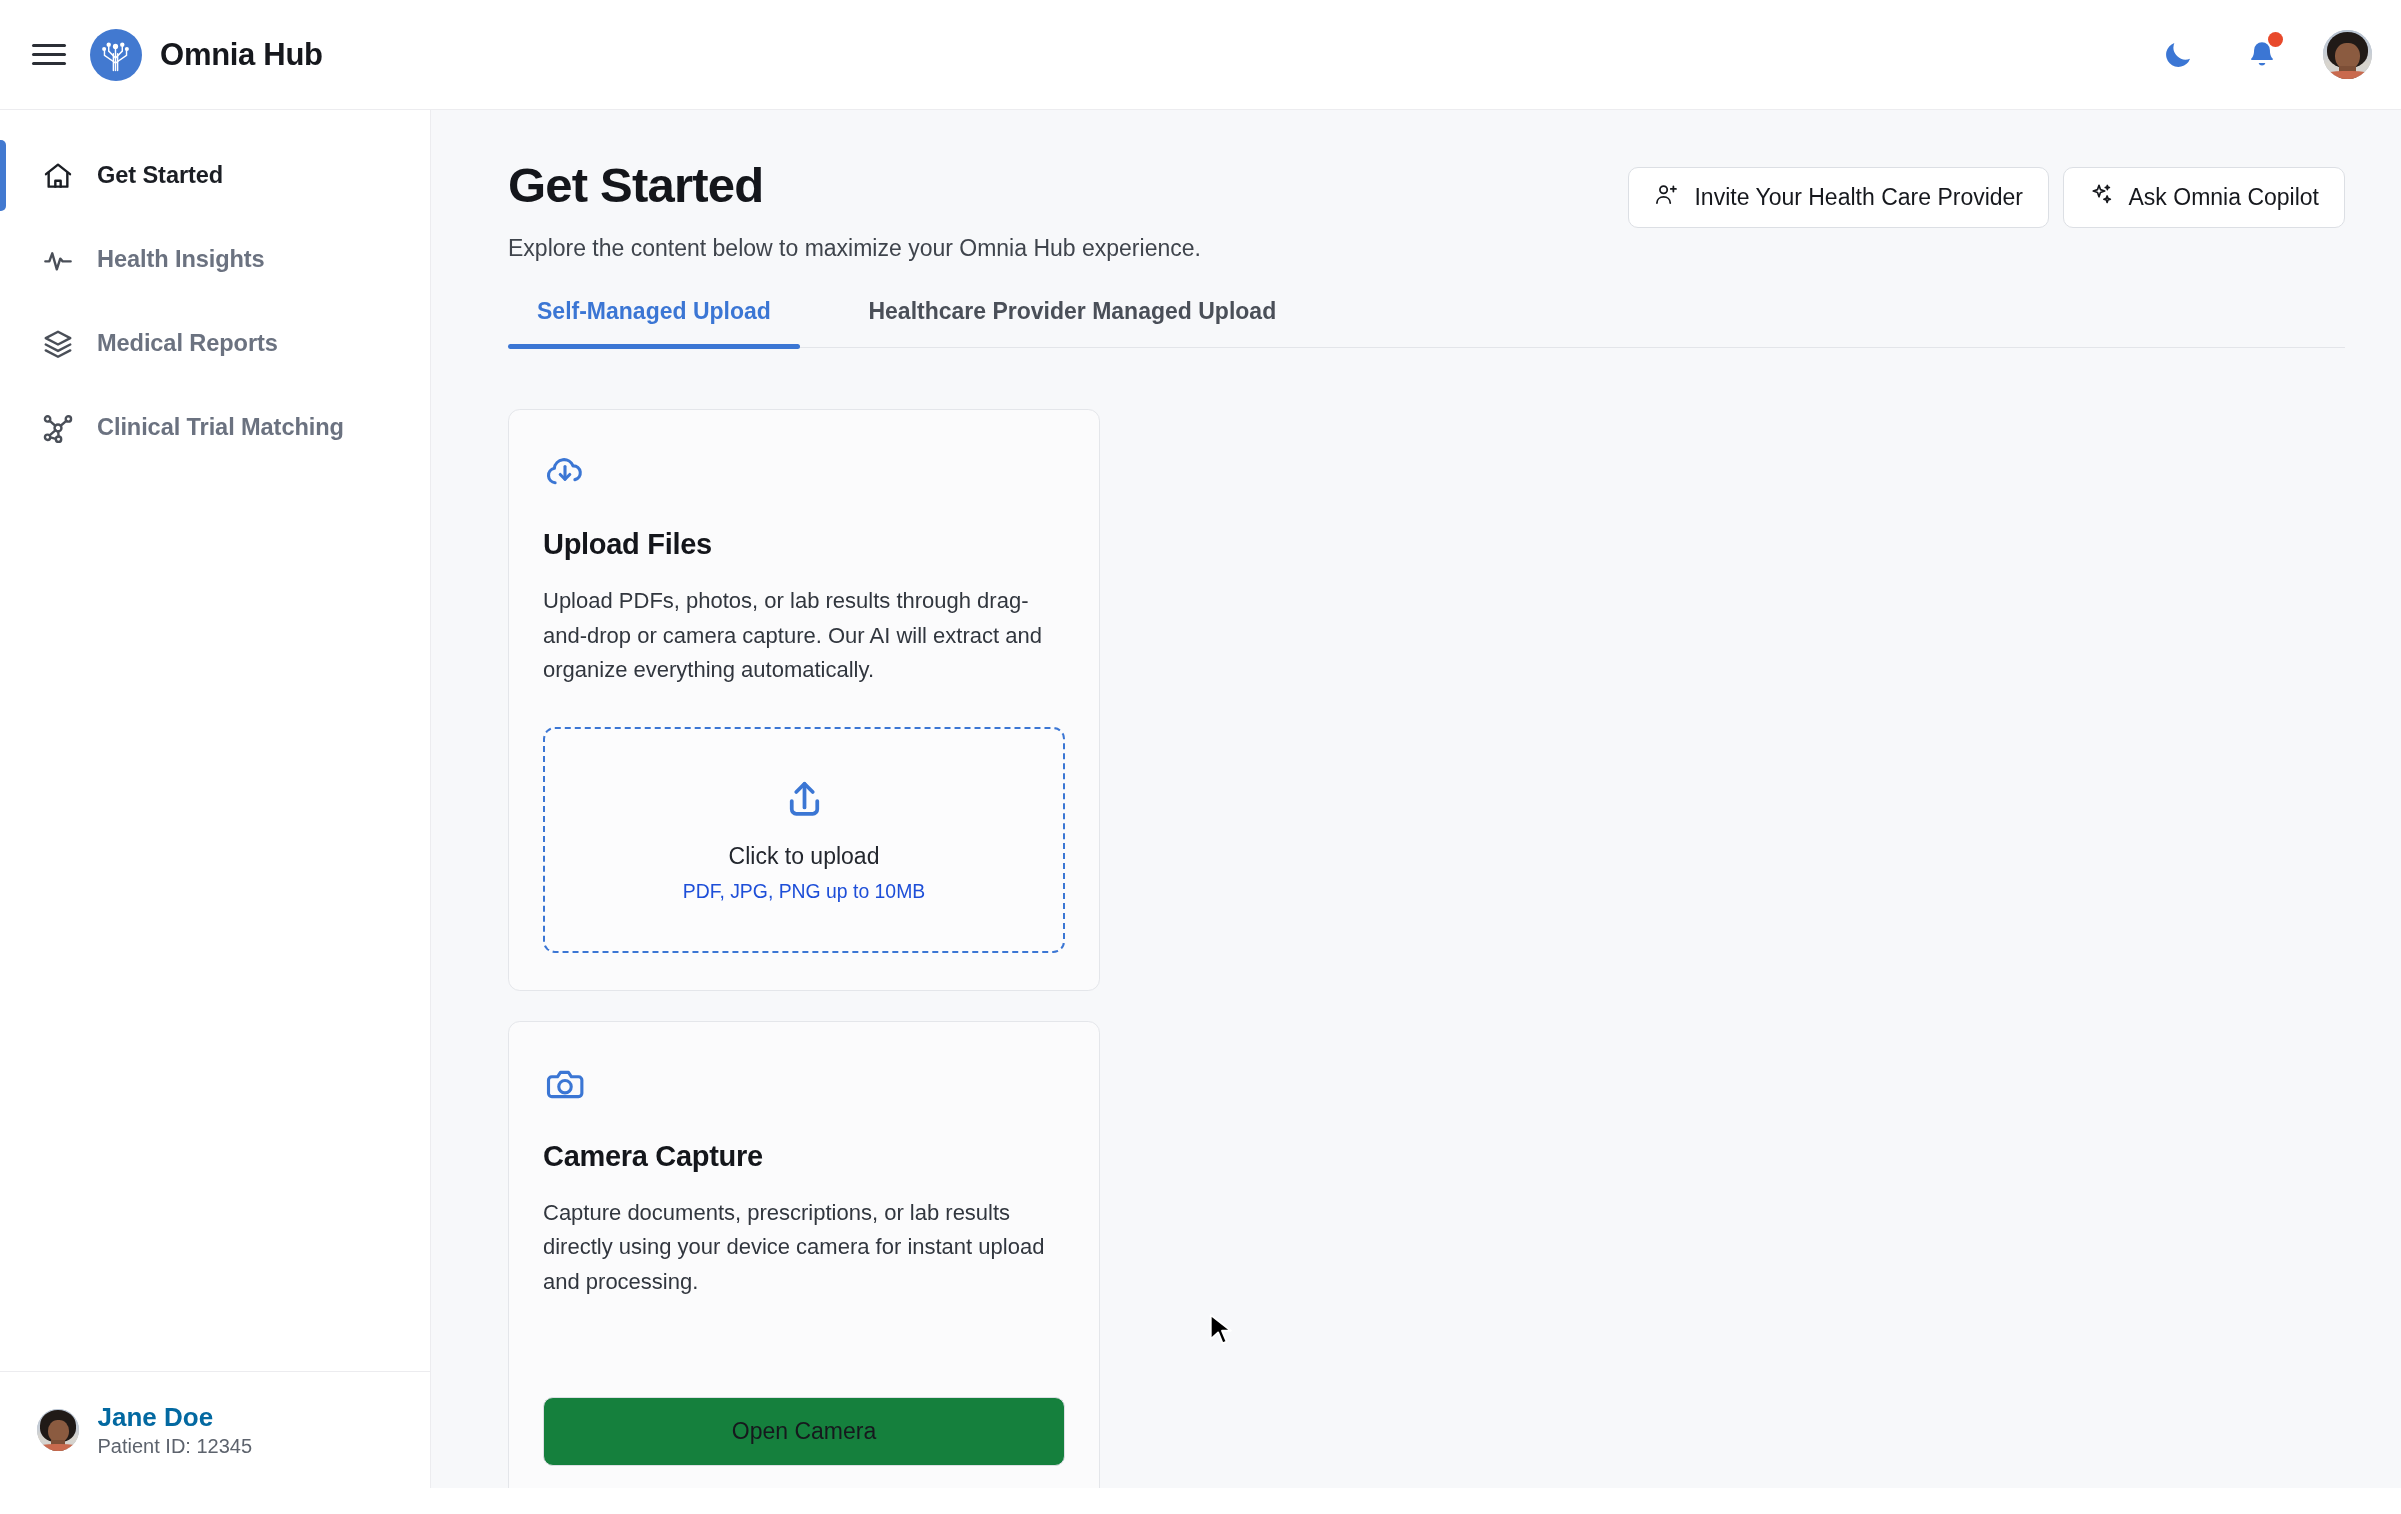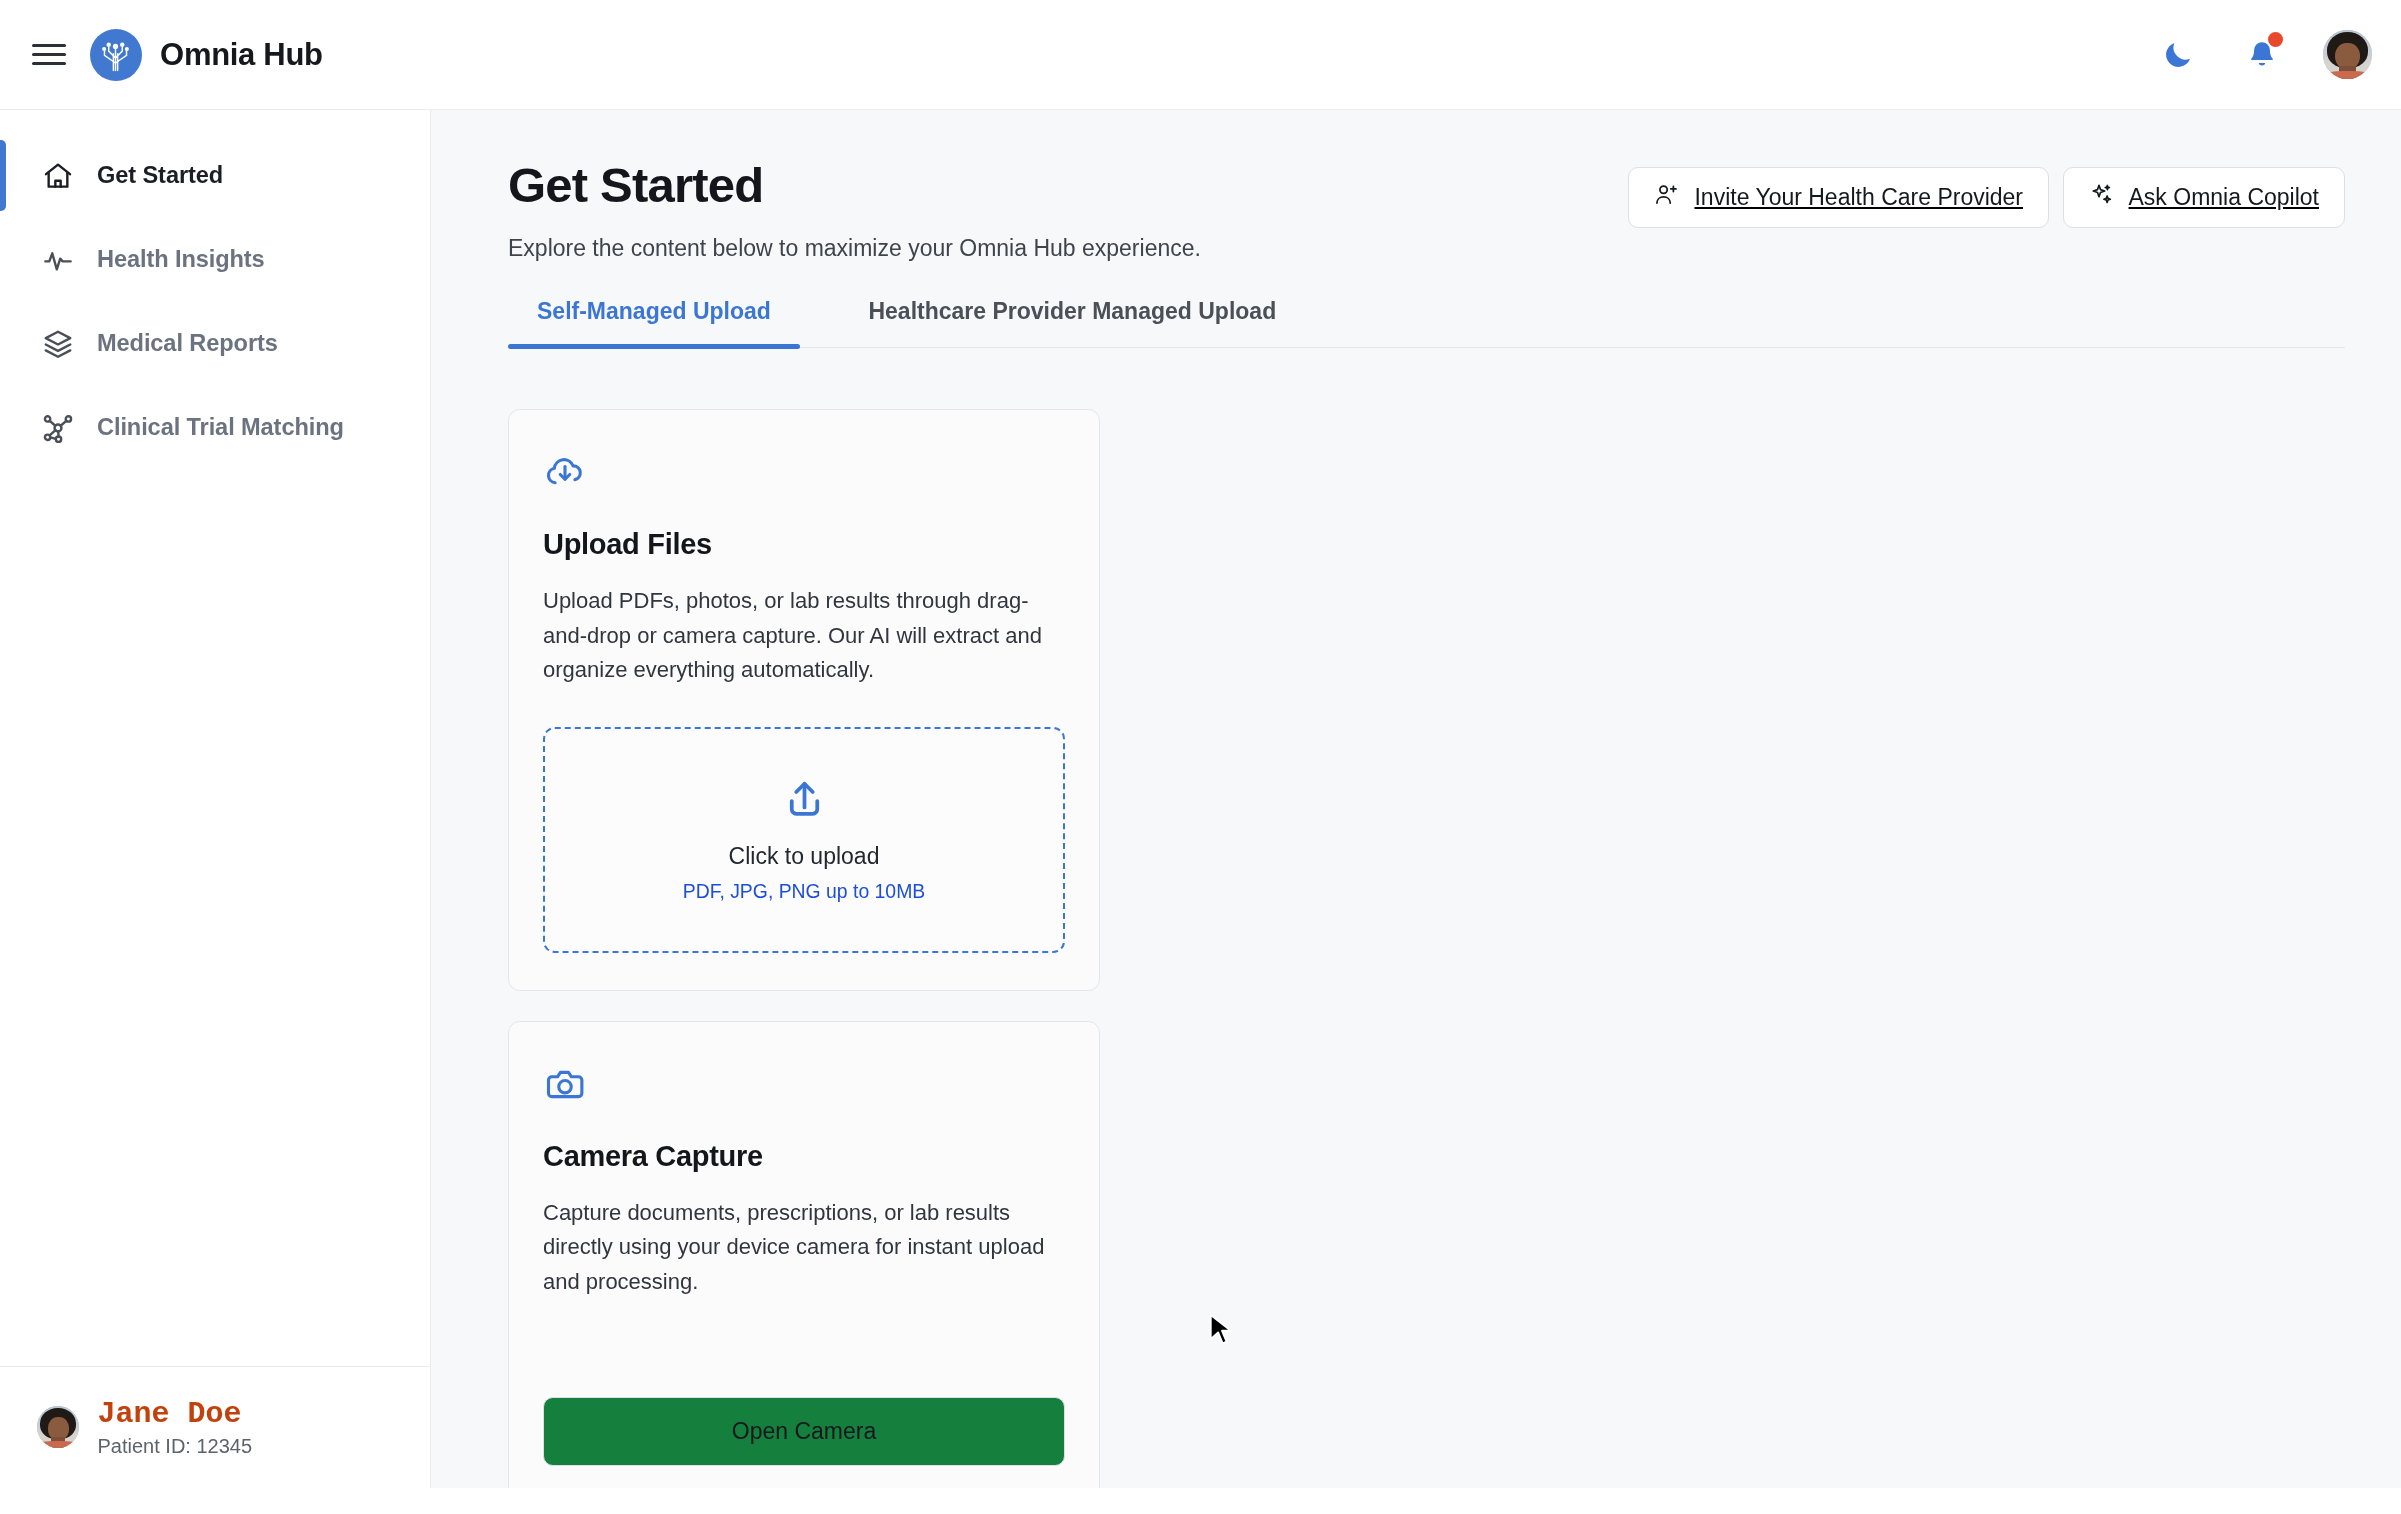--- a/index.html
+++ b/index.html
@@ -71,29 +71,29 @@
   }
   .nav-item.active .ind { background: #4279d0; }
   .nav-icon { width: 35px; height: 35px; display: flex; align-items: center; justify-content: center; flex: 0 0 35px; }
   .nav-label { font-size: 23.6px; font-weight: 700; color: #6b7280; letter-spacing: -0.1px; }
   .nav-item.active .nav-label { color: #1b1e24; }
 
   .sidebar-footer {
     margin-top: auto; border-top: 0.8px solid #ececef;
     padding: 29px 0 29px 37px; display: flex; align-items: center; gap: 18.5px; cursor: pointer;
   }
-  .sf-name { font-size: 30px; font-weight: 700; color: #c2410c; line-height: 1.25; font-family: Liberation Mono, monospace; }
+  .sf-name { font-size: 26px; font-weight: 700; color: #0369a1; line-height: 1.25; }
   .sf-sub { font-size: 20px; color: #5d636d; line-height: 1.3; }
 
   
   .main { flex: 1 1 auto; background: #f7f8fa; padding: 49px 56px 0 77px; overflow: hidden; position: relative; }
   .page-head { display: flex; align-items: flex-start; }
   .page-title { font-size: 49px; font-weight: 700; color: #14161b; letter-spacing: -0.8px; line-height: 1.1; }
   .page-sub { font-size: 23px; color: #3f444c; margin-top: 22px; }
-  .head-actions { margin-left: auto; display: flex; gap: 13.5px; padding-top: 8.4px; text-decoration: underline; }
+  .head-actions { margin-left: auto; display: flex; gap: 13.5px; padding-top: 8.4px; }
   .hbtn {
     display: flex; align-items: center; gap: 15px;
     height: 61px; padding: 0 25px;
     background: #ffffff; border: 0.8px solid #dcdfe4; border-radius: 10px;
     font-size: 23px; color: #16181d; cursor: pointer; white-space: nowrap;
   }
 
   
   .tabs { margin-top: 36px; display: flex; gap: 16px; border-bottom: 0.8px solid #e3e5e9; position: relative; }
   .tab {

